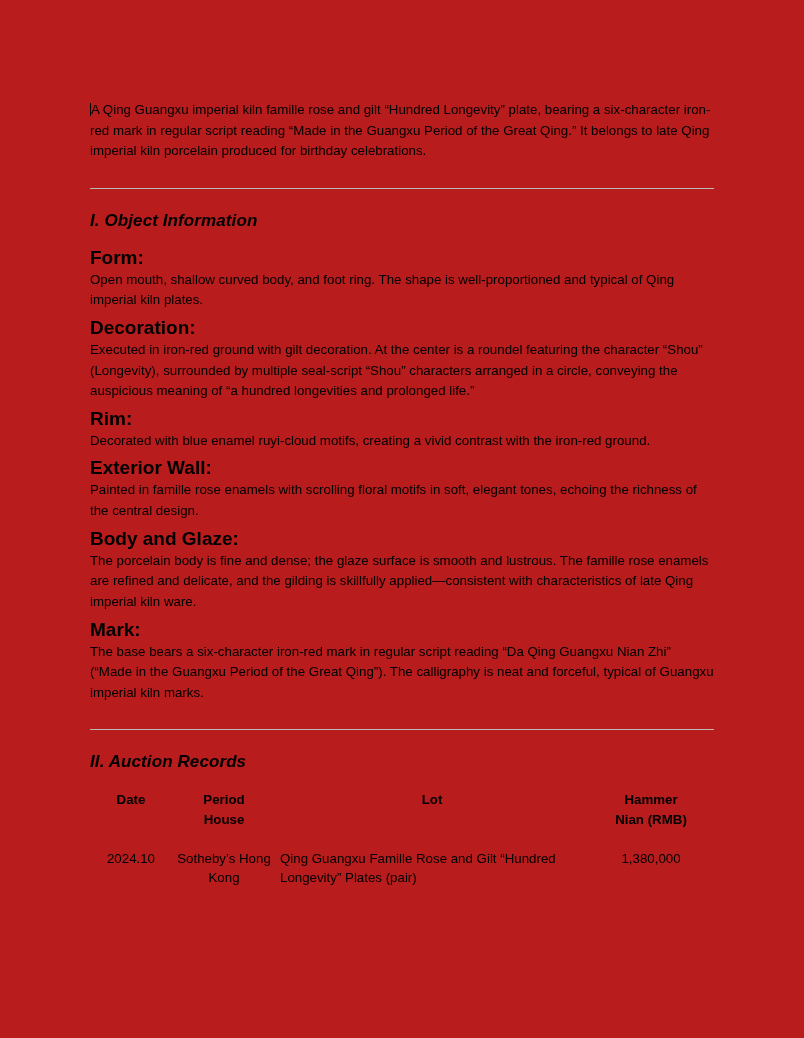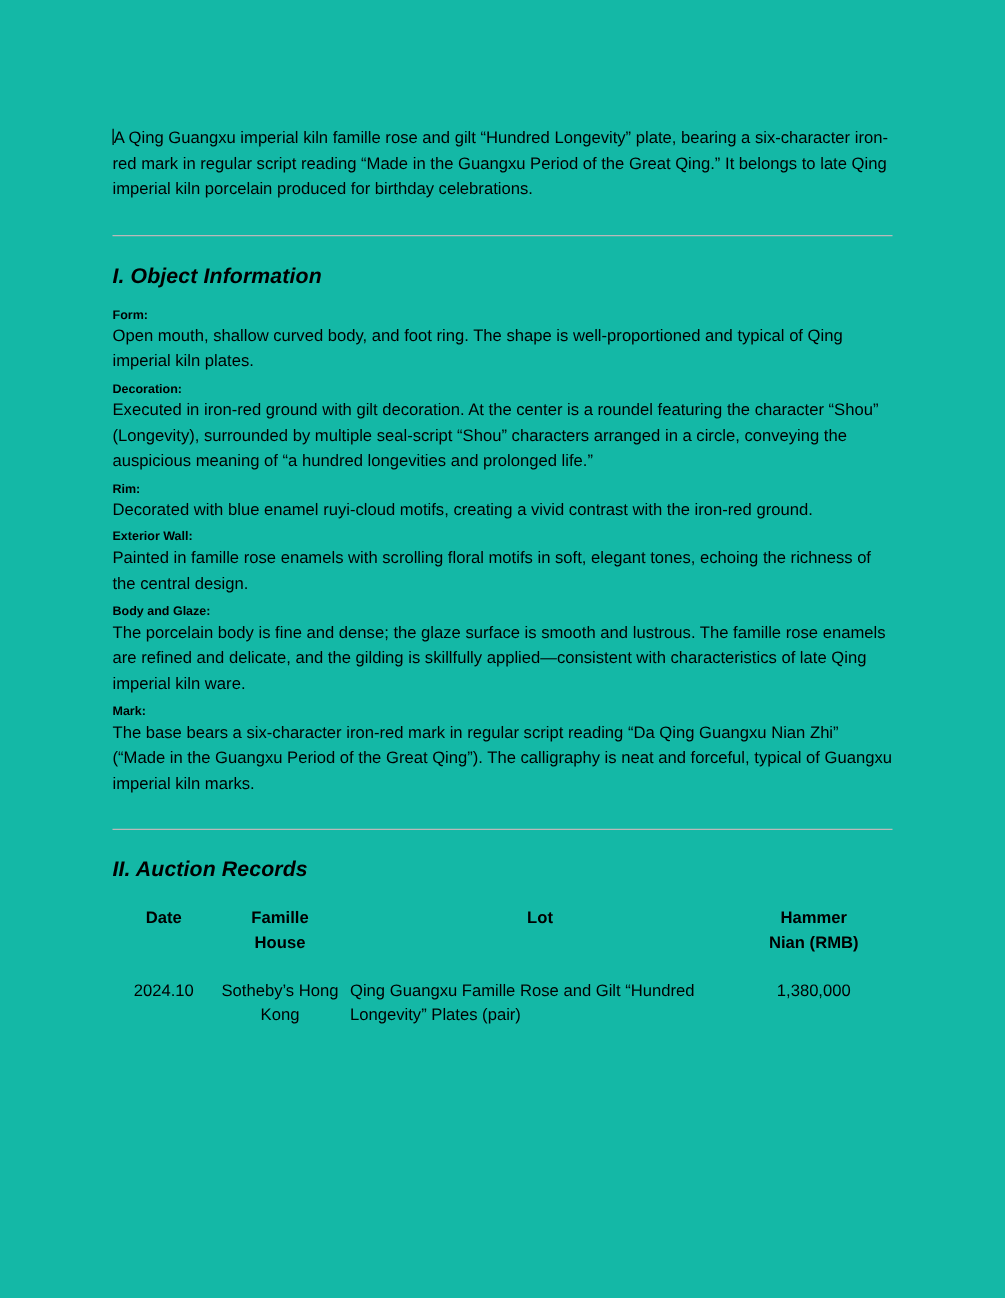--- a/index.html
+++ b/index.html
@@ -14,21 +14,21 @@
     color: #000000;
     position: relative;
     overflow: hidden;
   }
   .page {
     position: absolute;
     left: 0;
     top: 0;
     width: 804px;
     height: 1038px;
-    background: #14b8a6;
+    background: #b91c1c;
   }
   .content {
     position: absolute;
     left: 90px;
     top: 100px;
     width: 624px;
   }
   .intro {
     font-size: 13.3px;
     line-height: 1.55;
@@ -50,21 +50,21 @@
     width: 100%;
   }
   h2.section {
     font-size: 17px;
     font-weight: bold;
     margin: 0 0 16px 0;
     letter-spacing: 0.1px;
     font-style: italic;
   }
   .sub {
-    font-size: 10px;
+    font-size: 19px;
     font-weight: bold;
     margin: 6px 0 1px 0;
   }
   .sub.first {
     margin-top: 0;
   }
   .para {
     font-size: 13.3px;
     line-height: 1.55;
     margin: 0;
@@ -127,21 +127,21 @@
 
     <hr class="rule">
 
     <h2 class="section">II. Auction Records</h2>
 
     <table class="auction">
       <thead>
         <tr>
           <th class="col-date">Date</th>
           <th class="col-house">
-            <div>Famille</div>
+            <div>Period</div>
             <div>House</div>
           </th>
           <th class="col-lot">Lot</th>
           <th class="col-price">
             <div>Hammer</div>
             <div>Nian (RMB)</div>
           </th>
         </tr>
       </thead>
       <tbody>

